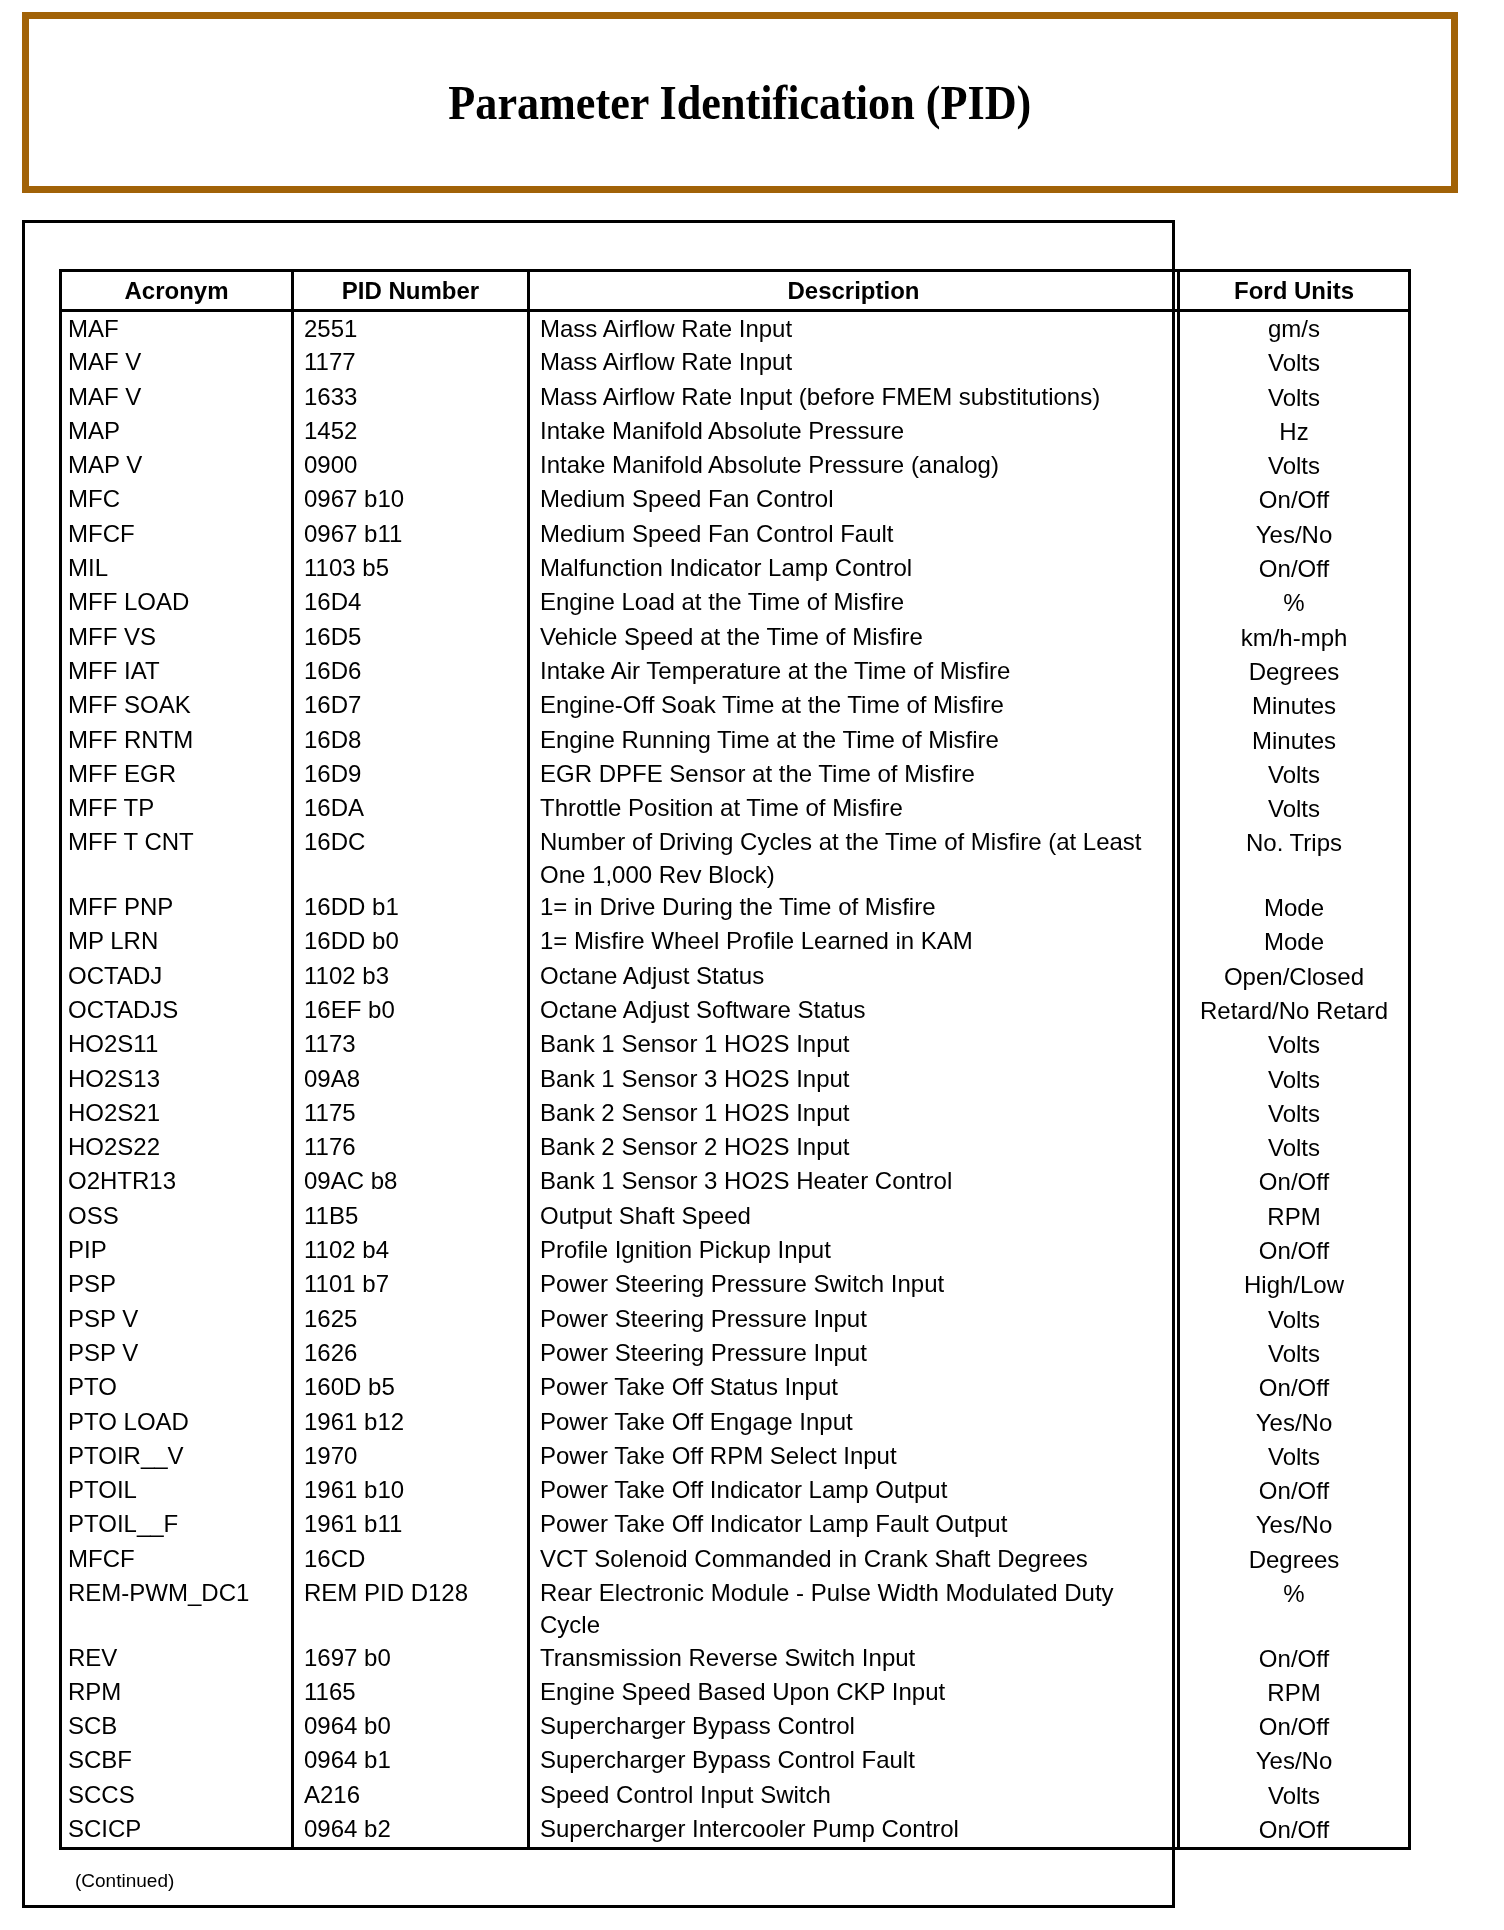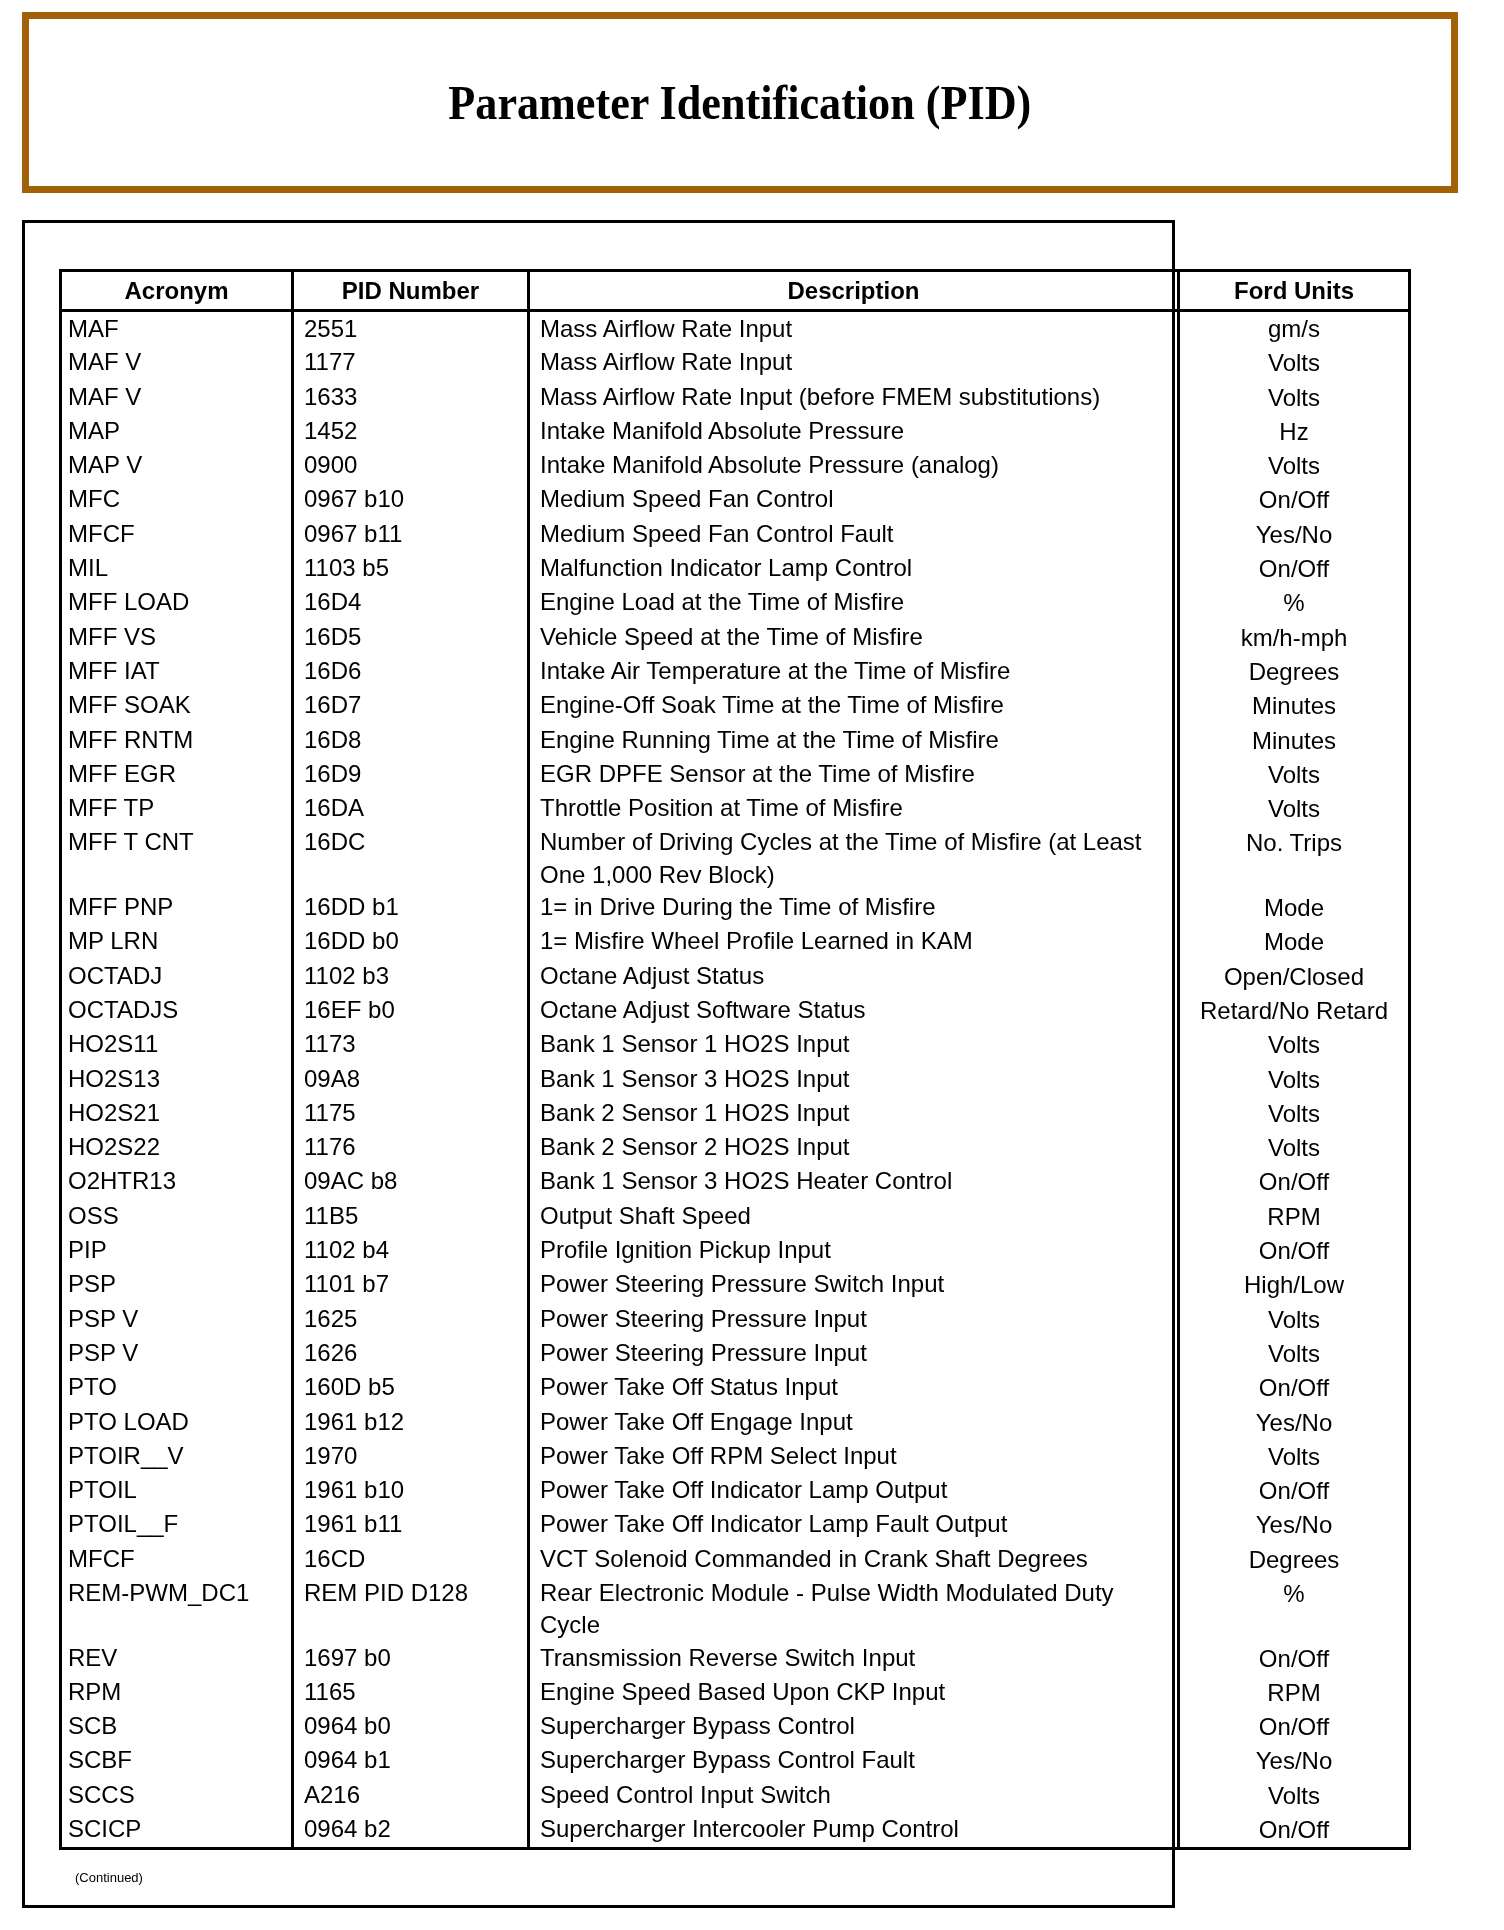--- a/index.html
+++ b/index.html
@@ -38,21 +38,21 @@
     padding: 0 6px; vertical-align: top; line-height: 32.3px;
     white-space: normal;
   }
   table.pid td.units { text-align: center; padding: 1px 2px; }
   table.pid td.desc { padding-left: 10px; padding-right: 8px; }
   table.pid td.pidnum { padding-left: 10px; }
   table.pid tbody tr:first-child td { padding-top: 1px; }
   table.pid tbody tr:last-child td { border-bottom: 3px solid #000; }
   .continued {
     position: absolute; left: 50px; top: 1647px;
-    font-family: "Liberation Sans", "DejaVu Sans", sans-serif; font-size: 13px;
+    font-family: "Liberation Sans", "DejaVu Sans", sans-serif; font-size: 19px;
   }
 </style>
 </head>
 <body>
 
 <div class="title-box">
   <h1 class="title">Parameter Identification (PID)</h1>
 </div>
 
 <div class="table-box">

